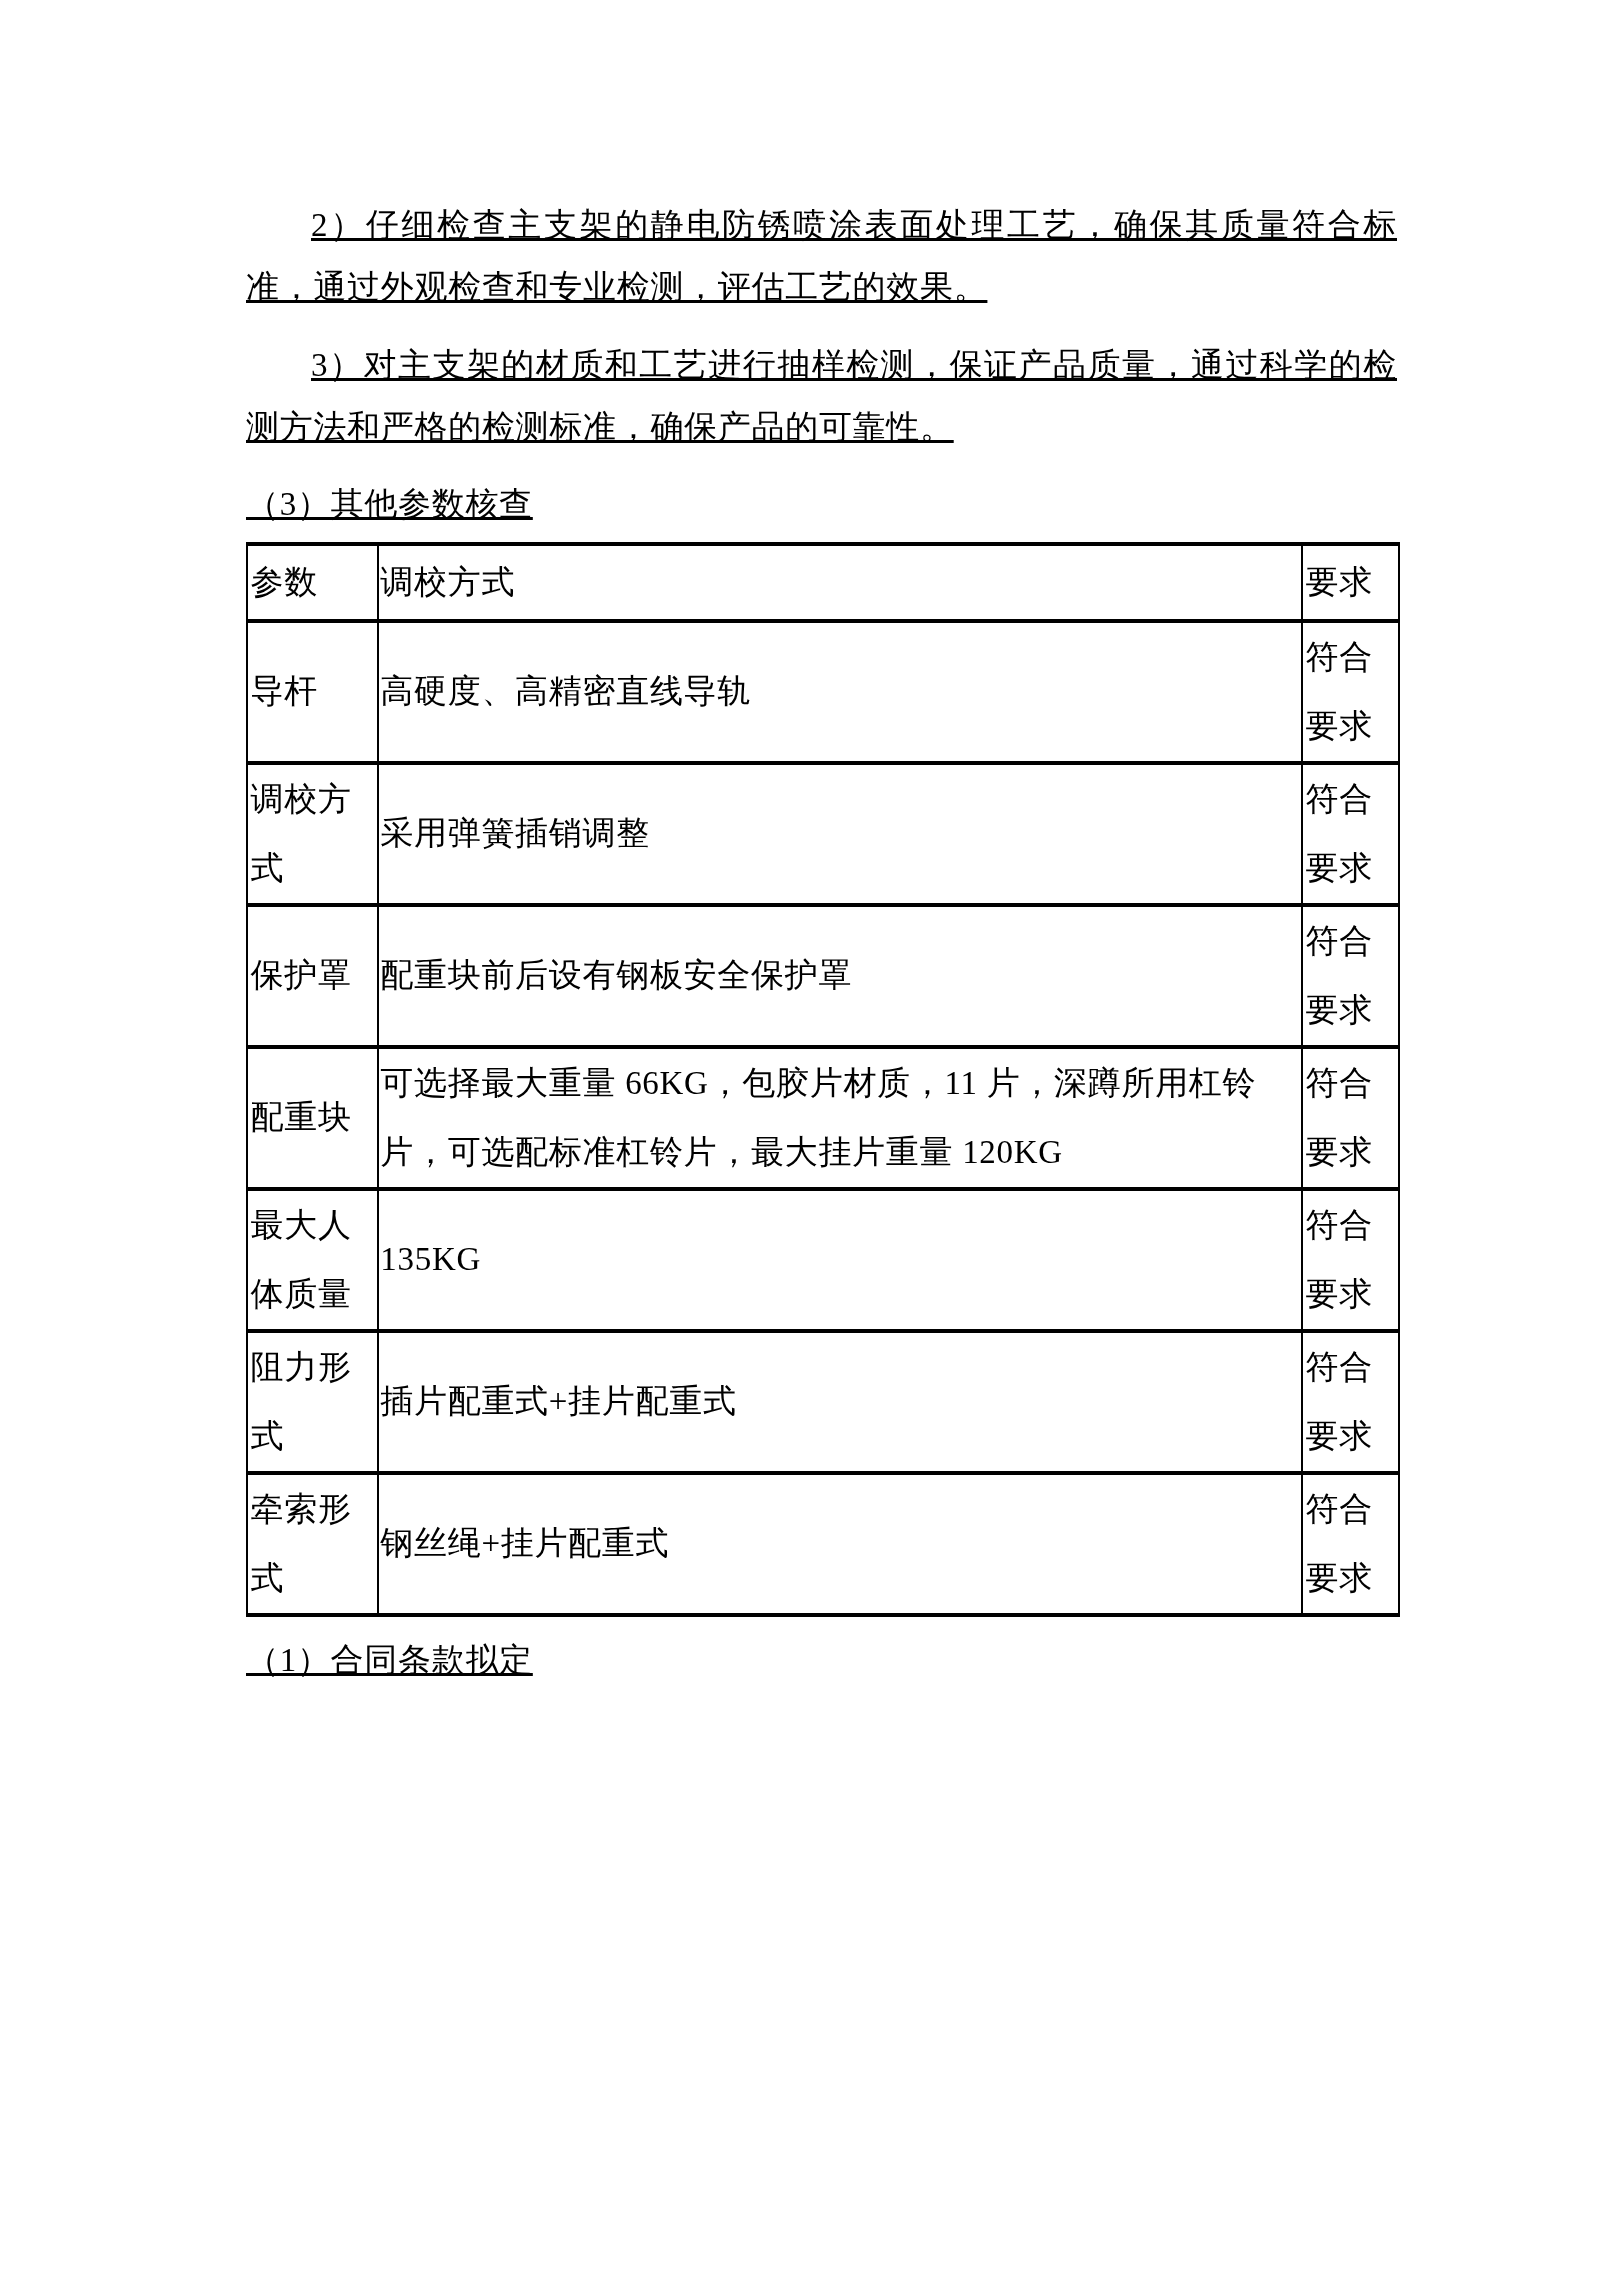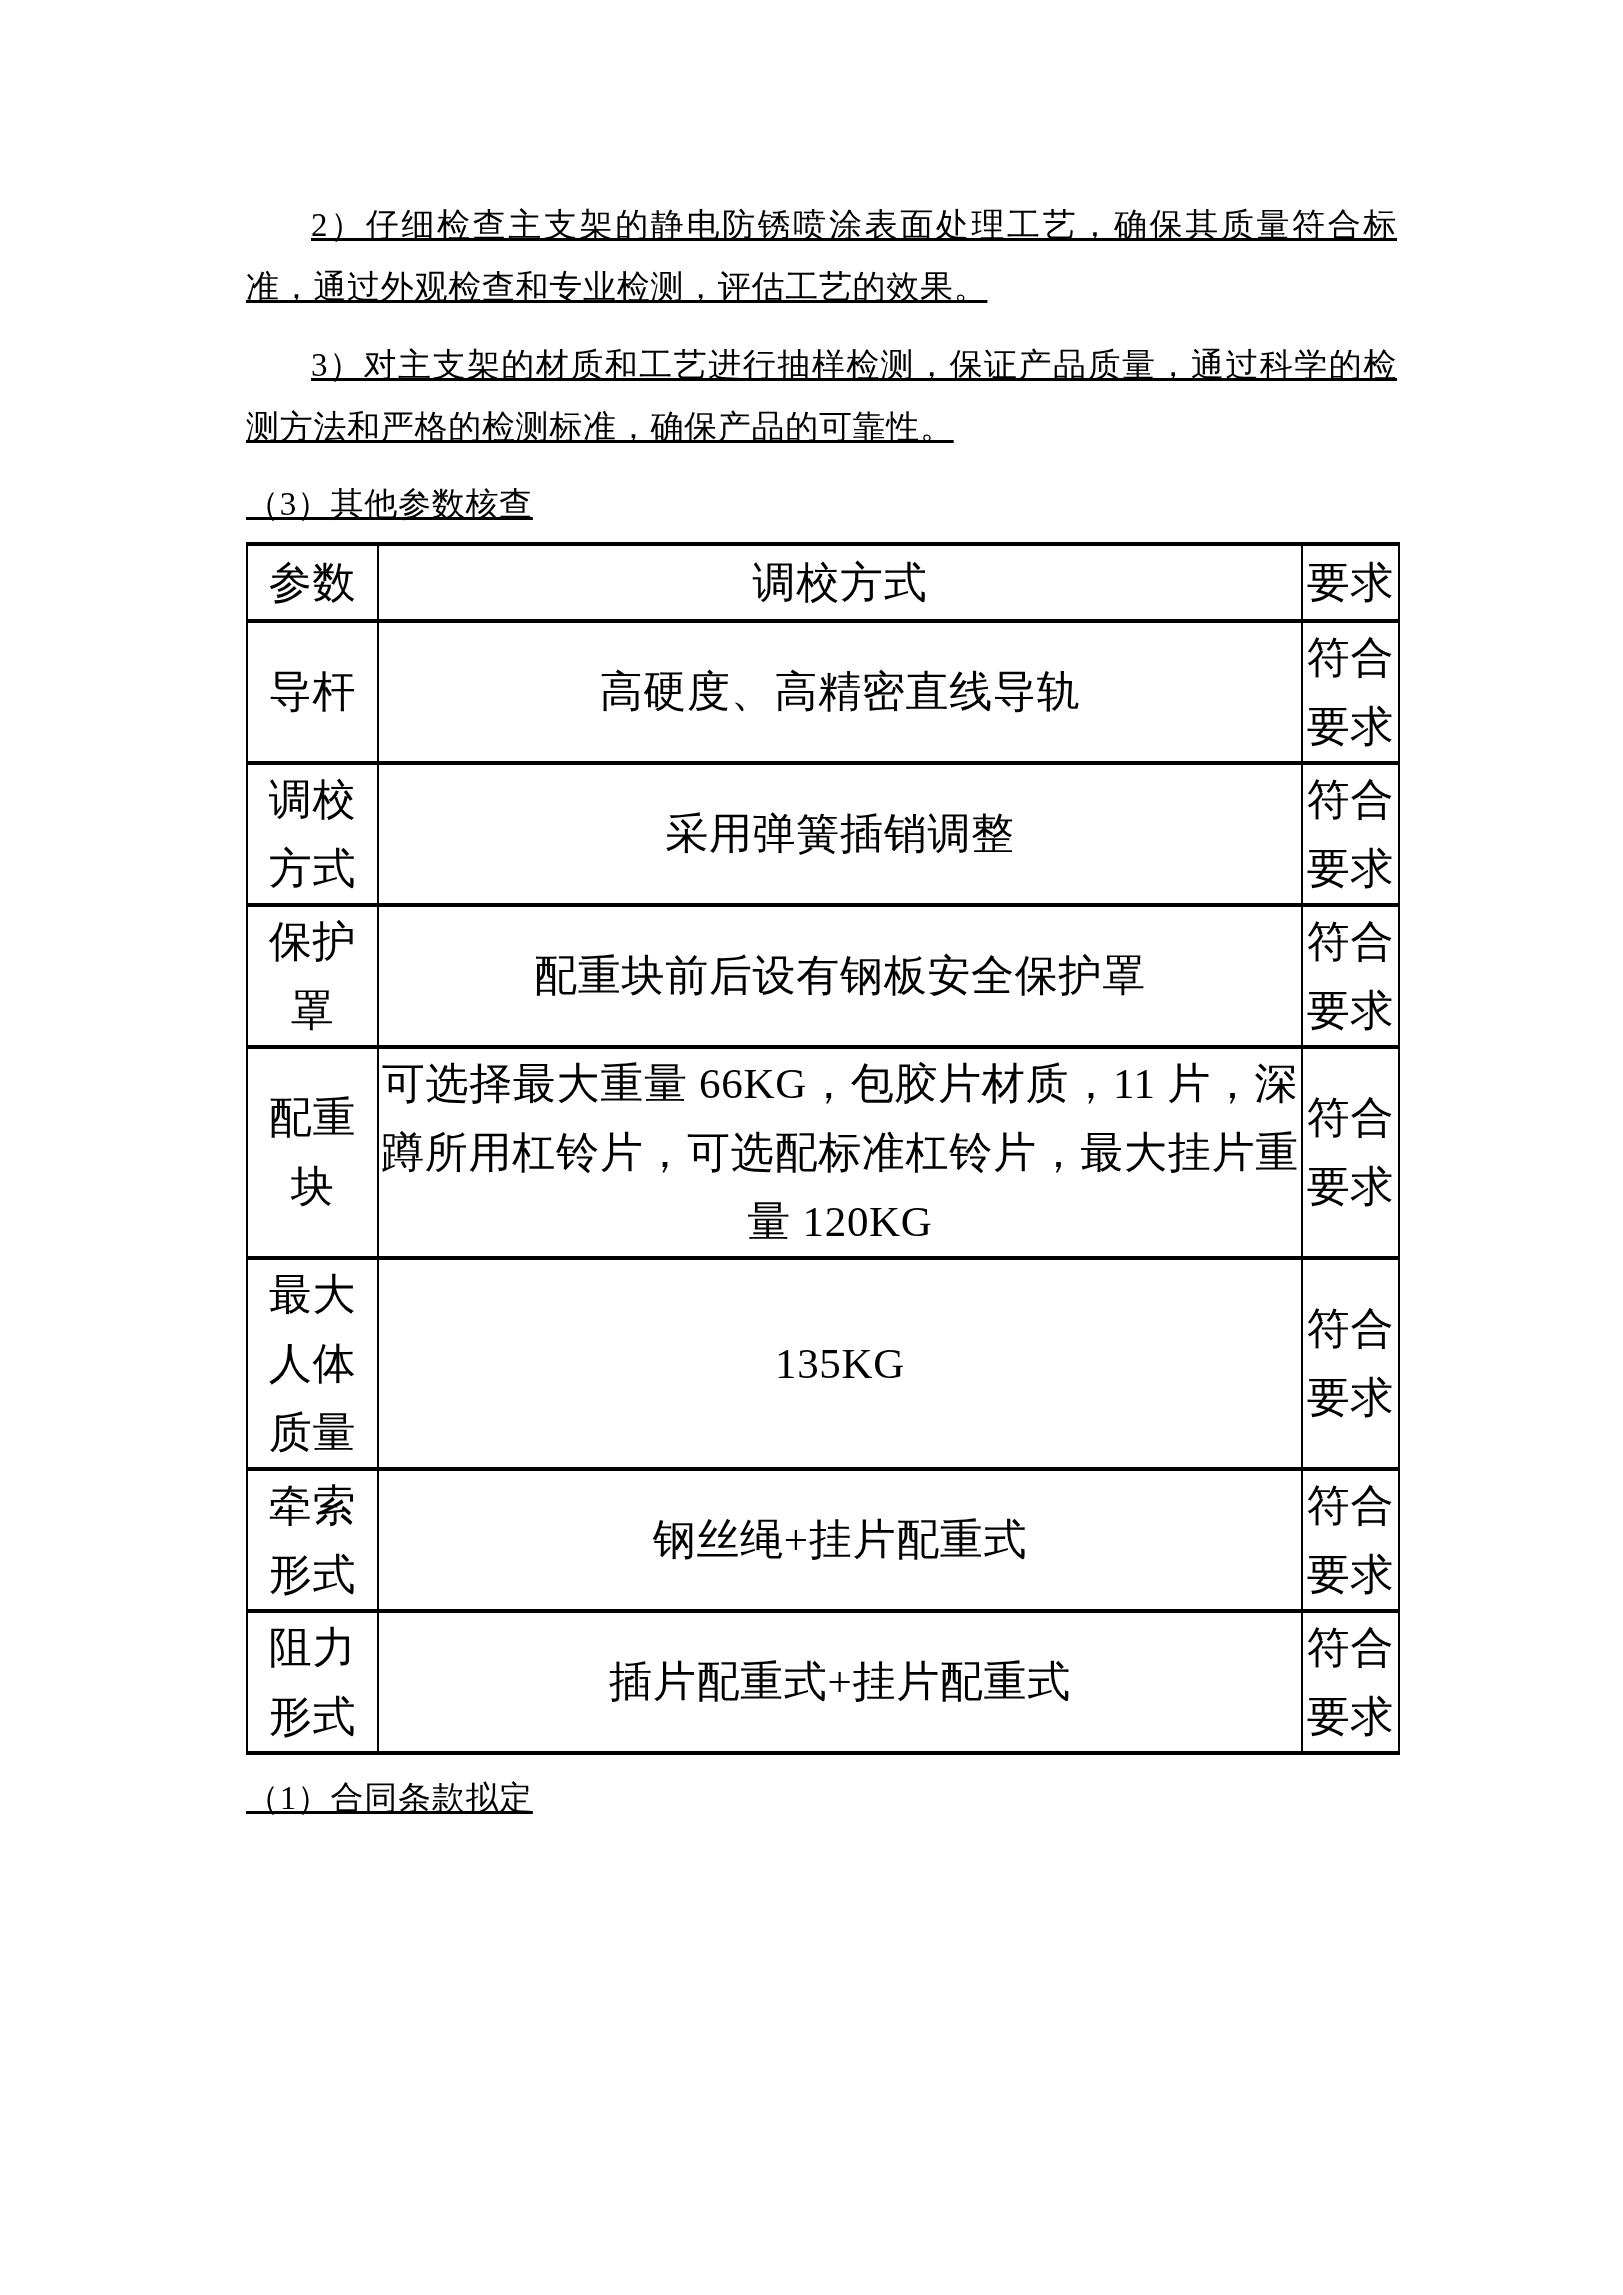--- a/index.html
+++ b/index.html
@@ -49,23 +49,22 @@
     margin: 0 0 11.8px 0;
   }
   table.param-table col.c1 { width: 131px; }
   table.param-table col.c2 { width: 924px; }
   table.param-table col.c3 { width: 97px; }
   table.param-table td {
     border-top: 4.6px solid #000;
     border-bottom: 4.6px solid #000;
     border-left: 2px solid #000;
     border-right: 2px solid #000;
-    font-size: 43px;
+    font-size: 33px;
     line-height: 69px;
-    text-align: center;
     vertical-align: middle;
     padding: 0 2.6px;
     letter-spacing: 0.7px;
     overflow: hidden;
   }
   table.param-table td.c2pad { padding: 0 1.3px; }
   tr.header-row { height: 77px; }
   tr.data-row   { height: 139px; }
 </style>
 </head>
@@ -110,27 +109,27 @@
         <td>配重块</td>
         <td class="c2pad">可选择最大重量 66KG，包胶片材质，11 片，深蹲所用杠铃片，可选配标准杠铃片，最大挂片重量 120KG</td>
         <td>符合要求</td>
       </tr>
       <tr class="data-row">
         <td>最大人体质量</td>
         <td class="c2pad">135KG</td>
         <td>符合要求</td>
       </tr>
       <tr class="data-row">
-        <td>牵索形式</td>
-        <td class="c2pad">钢丝绳+挂片配重式</td>
+        <td>阻力形式</td>
+        <td class="c2pad">插片配重式+挂片配重式</td>
         <td>符合要求</td>
       </tr>
       <tr class="data-row">
-        <td>阻力形式</td>
-        <td class="c2pad">插片配重式+挂片配重式</td>
+        <td>牵索形式</td>
+        <td class="c2pad">钢丝绳+挂片配重式</td>
         <td>符合要求</td>
       </tr>
     </tbody>
   </table>
 
 
 
 
 
   <p class="plain">（1）合同条款拟定</p>

